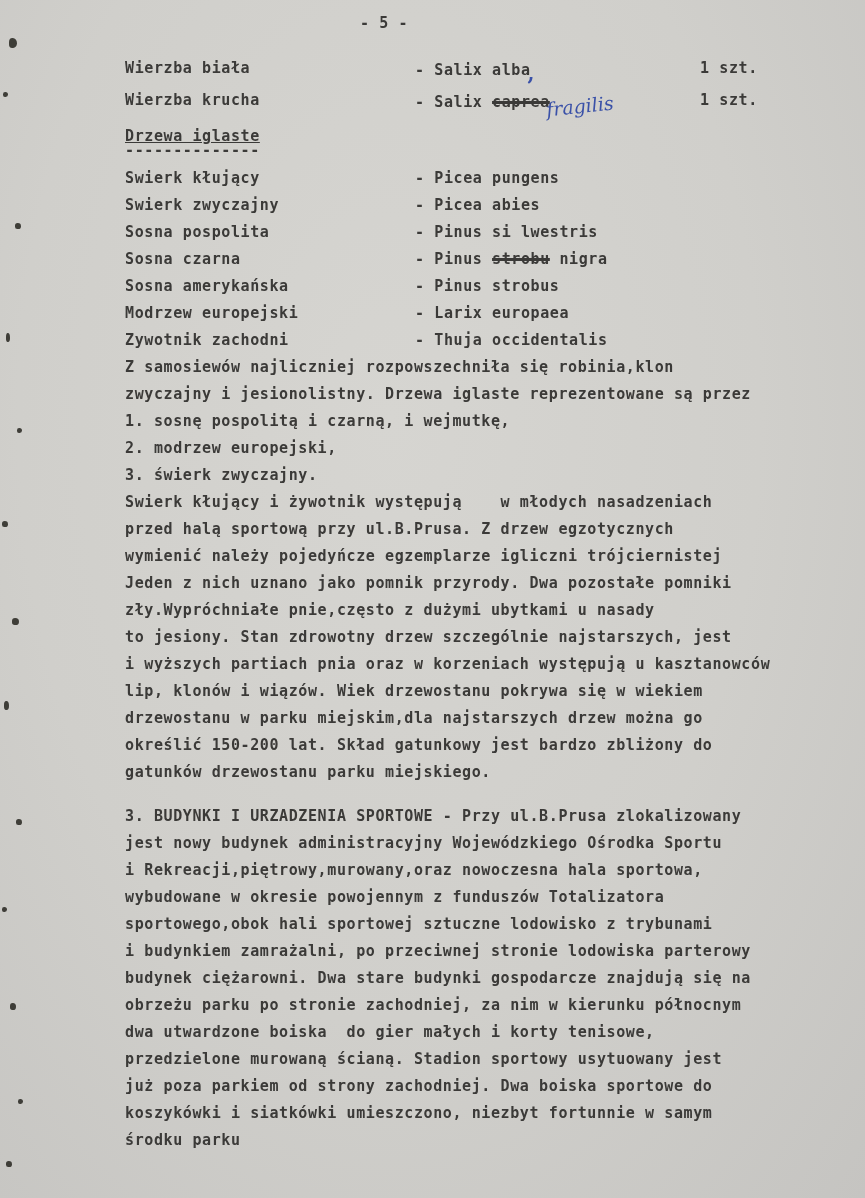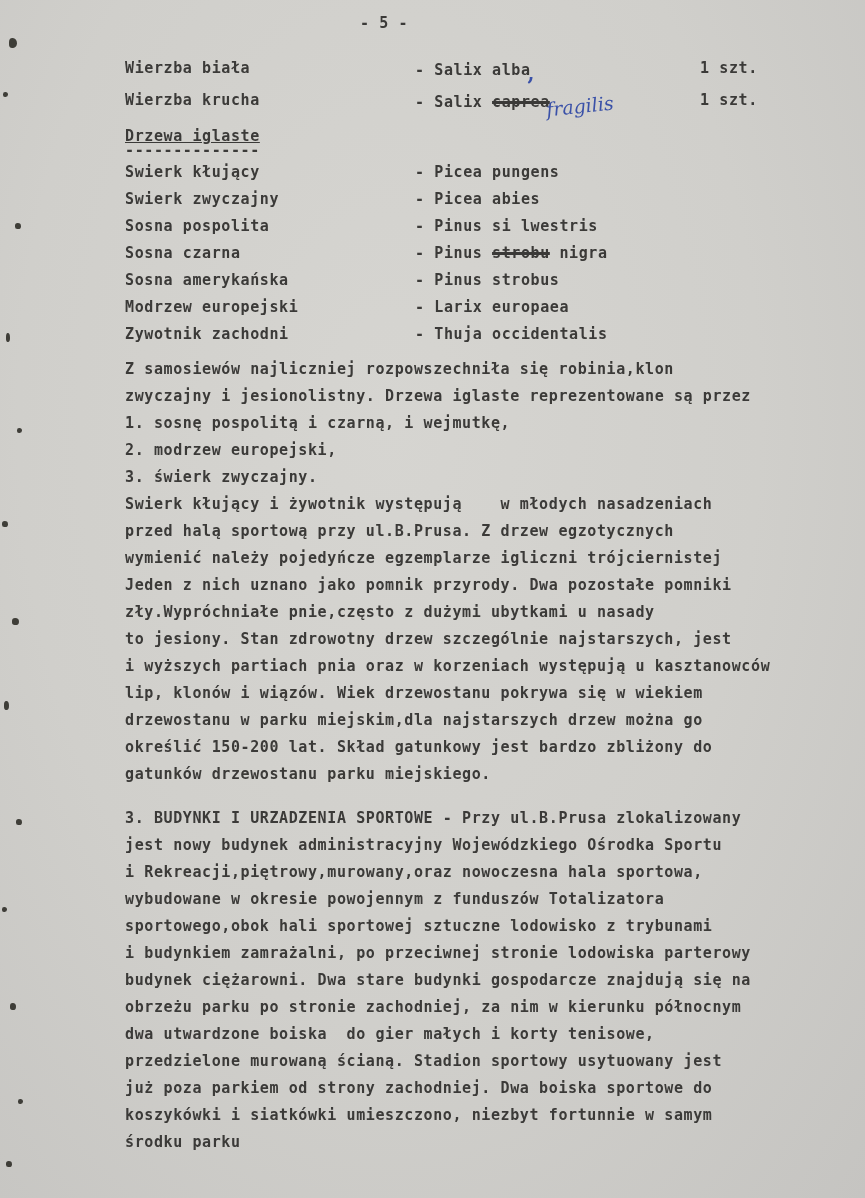--- a/index.html
+++ b/index.html
@@ -14,30 +14,30 @@
     padding: 10px 30px 0 125px;
     color: #3b3a38;
     font-size: 15px;
     font-weight: 700;
     letter-spacing: 0.6px;
   }
   .page-number { line-height: 27px; margin-left: 235px; white-space: pre; }
   .list { }
   .list-1 { margin-top: 16px; }
   .list-1 .row { line-height: 30px; }
-  .list-2 { }
+  .list-2 { margin-top: 6px; }
   .list-2 .row { line-height: 27px; }
   .row { display: flex; white-space: pre; }
   .col.name  { width: 290px; flex: none; }
   .col.latin { width: 285px; flex: none; }
   .col.qty   { flex: none; }
   .heading-block { margin-top: 6px; }
   .heading { line-height: 27px; white-space: pre; text-decoration: underline; }
   .underline { line-height: 18px; margin-top: -9px; white-space: pre; }
-  .para { margin-top: 8px; }
+  .para { }
   .para-2 { margin-top: 17px; }
   .line { line-height: 27px; white-space: pre; }
   .strike { text-decoration: line-through; text-decoration-thickness: 2.5px; }
   .hand {
     font-family: "DejaVu Serif", serif; font-style: italic; font-weight: 400;
     color: #3a51a8; font-size: 19px; letter-spacing: 0;
     display: inline-block; transform: rotate(-6deg);
     position: relative; top: 6px; left: -4px;
   }
   .hand-mark {

